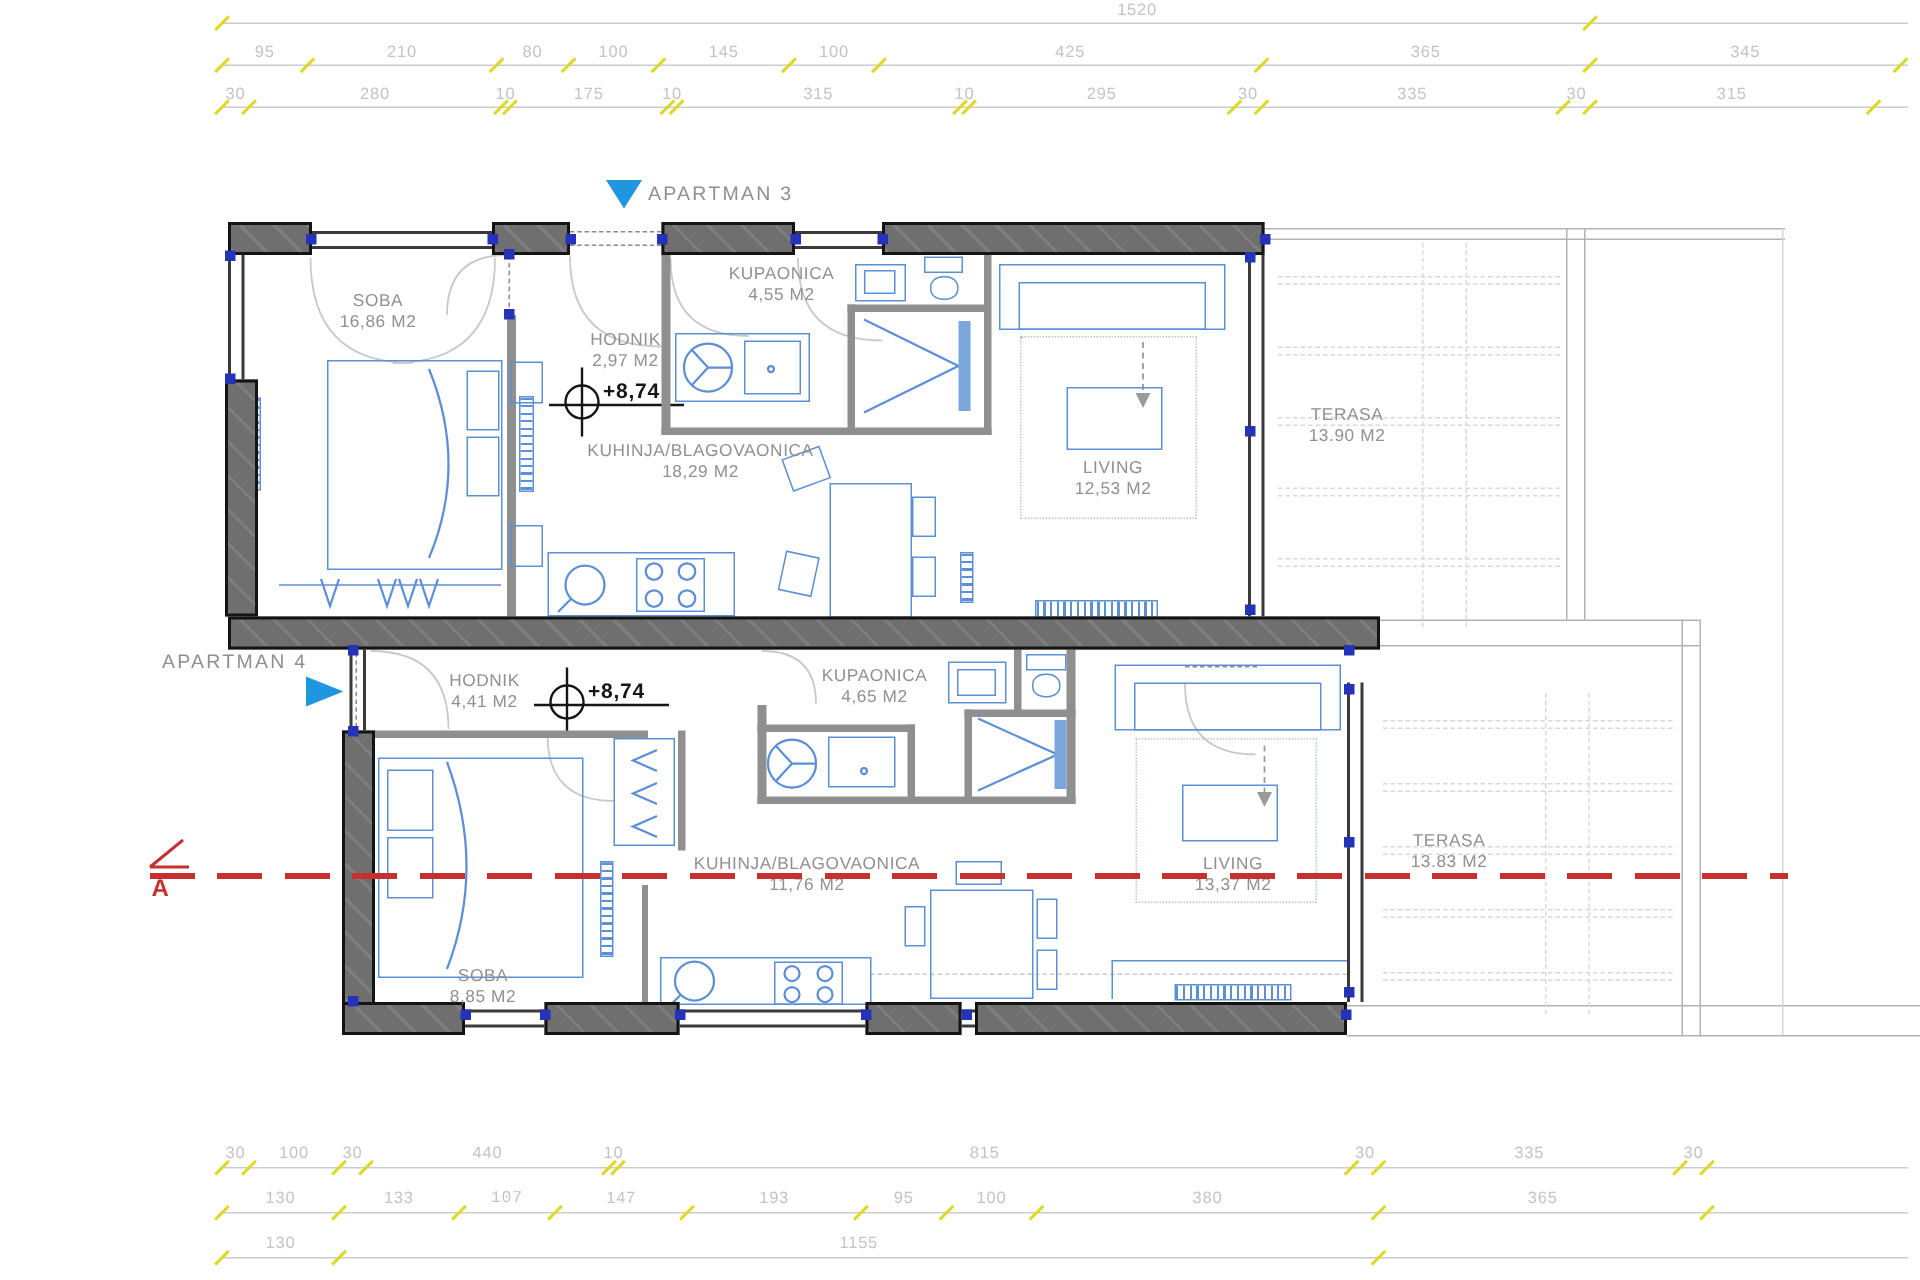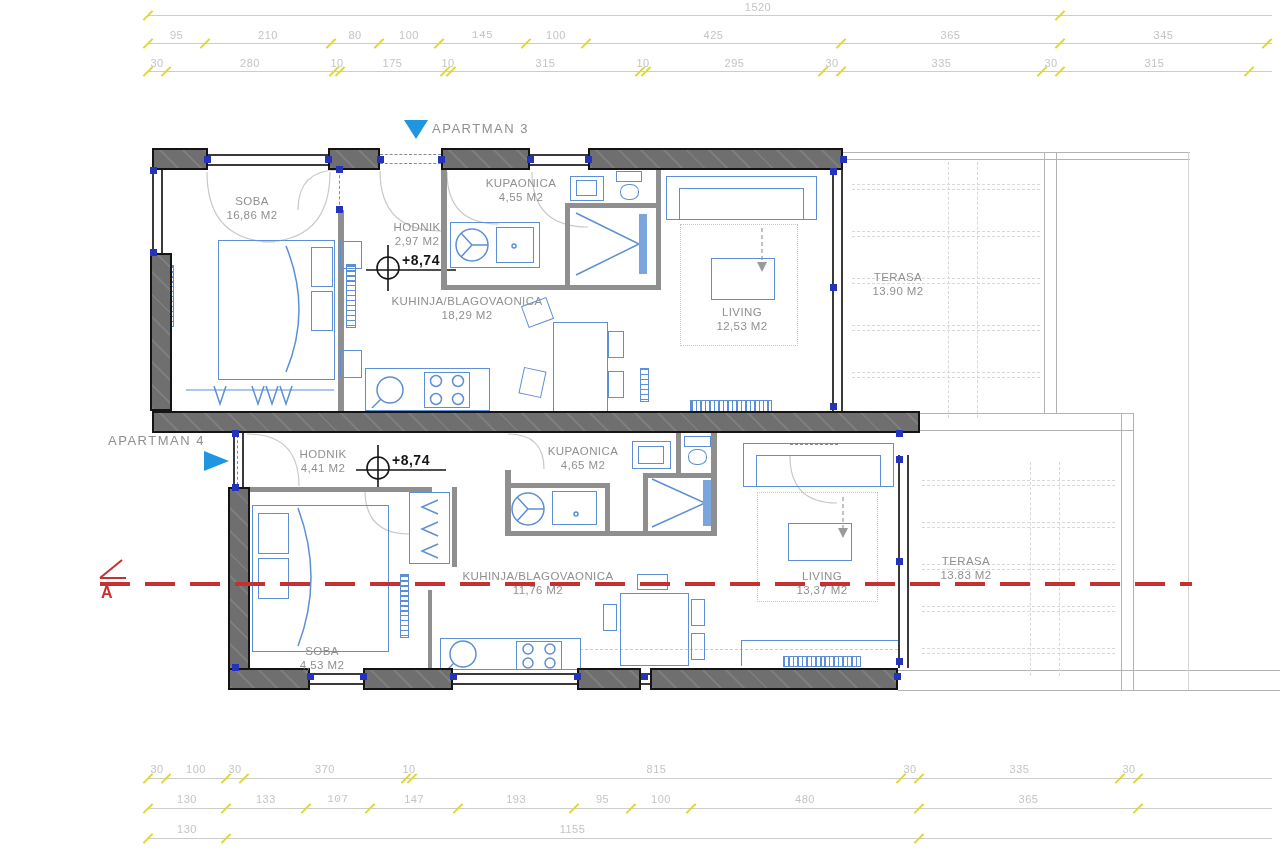--- a/index.html
+++ b/index.html
@@ -152,21 +152,21 @@
   <div class="rlabel z40" style="left:538px;top:569px">
     <div>KUHINJA/BLAGOVAONICA</div>
     <div>11,76 M2</div>
   </div>
   <div class="rlabel z40" style="left:822px;top:569px">
     <div>LIVING</div>
     <div>13,37 M2</div>
   </div>
   <div class="rlabel z40" style="left:322px;top:644px">
     <div>SOBA</div>
-    <div>4,53 M2</div>
+    <div>8,85 M2</div>
   </div>
   <div class="rlabel z40" style="left:966px;top:554px">
     <div>TERASA</div>
     <div>13.83 M2</div>
   </div>
   <div class="elev z40" style="left:392px;top:452px">+8,74</div>
 
   <div class="secline z50" style="left:100px;top:582px;width:1092px"></div>
   <div class="sec-a z50" style="left:101px;top:584px">A</div>
 
@@ -177,21 +177,21 @@
     <div class="dim-line" style="left: 148px; top: 43px; width: 1124px; height: 1px;"></div>
     <div class="dim-tick" style="left: 147px; top: 37px;"></div>
     <div class="dim-label" style="left: 176.5px; top: 29px;">95</div>
     <div class="dim-tick" style="left: 204px; top: 37px;"></div>
     <div class="dim-label" style="left: 268px; top: 29px;">210</div>
     <div class="dim-tick" style="left: 330px; top: 37px;"></div>
     <div class="dim-label" style="left: 355px; top: 29px;">80</div>
     <div class="dim-tick" style="left: 378px; top: 37px;"></div>
     <div class="dim-label" style="left: 409px; top: 29px;">100</div>
     <div class="dim-tick" style="left: 438px; top: 37px;"></div>
-    <div class="dim-label" style="left: 482.5px; top: 29px; font-family: Liberation Mono, monospace;">145</div>
+    <div class="dim-label" style="left: 482.5px; top: 29px;">145</div>
     <div class="dim-tick" style="left: 525px; top: 37px;"></div>
     <div class="dim-label" style="left: 556px; top: 29px;">100</div>
     <div class="dim-tick" style="left: 585px; top: 37px;"></div>
     <div class="dim-label" style="left: 713.5px; top: 29px;">425</div>
     <div class="dim-tick" style="left: 840px; top: 37px;"></div>
     <div class="dim-label" style="left: 950.5px; top: 29px;">365</div>
     <div class="dim-tick" style="left: 1059px; top: 37px;"></div>
     <div class="dim-label" style="left: 1163.5px; top: 29px;">345</div>
     <div class="dim-tick" style="left: 1266px; top: 37px;"></div>
     <div class="dim-line" style="left: 148px; top: 71px; width: 1124px; height: 1px;"></div>
@@ -221,21 +221,21 @@
     <div class="dim-label" style="left: 1154.5px; top: 57px;">315</div>
     <div class="dim-tick" style="left: 1248px; top: 65px;"></div>
     <div class="dim-line" style="left: 148px; top: 778px; width: 1124px; height: 1px;"></div>
     <div class="dim-tick" style="left: 147px; top: 772px;"></div>
     <div class="dim-label" style="left: 157px; top: 763px;">30</div>
     <div class="dim-tick" style="left: 165px; top: 772px;"></div>
     <div class="dim-label" style="left: 196px; top: 763px;">100</div>
     <div class="dim-tick" style="left: 225px; top: 772px;"></div>
     <div class="dim-label" style="left: 235px; top: 763px;">30</div>
     <div class="dim-tick" style="left: 243px; top: 772px;"></div>
-    <div class="dim-label" style="left: 325px; top: 763px;">370</div>
+    <div class="dim-label" style="left: 325px; top: 763px;">440</div>
     <div class="dim-tick" style="left: 405px; top: 772px;"></div>
     <div class="dim-label" style="left: 409px; top: 763px;">10</div>
     <div class="dim-tick" style="left: 411px; top: 772px;"></div>
     <div class="dim-label" style="left: 656.5px; top: 763px;">815</div>
     <div class="dim-tick" style="left: 900px; top: 772px;"></div>
     <div class="dim-label" style="left: 910px; top: 763px;">30</div>
     <div class="dim-tick" style="left: 918px; top: 772px;"></div>
     <div class="dim-label" style="left: 1019.5px; top: 763px;">335</div>
     <div class="dim-tick" style="left: 1119px; top: 772px;"></div>
     <div class="dim-label" style="left: 1129px; top: 763px;">30</div>
@@ -249,21 +249,21 @@
     <div class="dim-label" style="left: 337.9px; top: 793px; font-family: Liberation Mono, monospace;">107</div>
     <div class="dim-tick" style="left: 369px; top: 802px;"></div>
     <div class="dim-label" style="left: 414.1px; top: 793px;">147</div>
     <div class="dim-tick" style="left: 457.2px; top: 802px;"></div>
     <div class="dim-label" style="left: 516.1px; top: 793px;">193</div>
     <div class="dim-tick" style="left: 573px; top: 802px;"></div>
     <div class="dim-label" style="left: 602.5px; top: 793px;">95</div>
     <div class="dim-tick" style="left: 630px; top: 802px;"></div>
     <div class="dim-label" style="left: 661px; top: 793px;">100</div>
     <div class="dim-tick" style="left: 690px; top: 802px;"></div>
-    <div class="dim-label" style="left: 805px; top: 793px;">480</div>
+    <div class="dim-label" style="left: 805px; top: 793px;">380</div>
     <div class="dim-tick" style="left: 918px; top: 802px;"></div>
     <div class="dim-label" style="left: 1028.5px; top: 793px;">365</div>
     <div class="dim-tick" style="left: 1137px; top: 802px;"></div>
     <div class="dim-line" style="left: 148px; top: 838px; width: 1124px; height: 1px;"></div>
     <div class="dim-tick" style="left: 147px; top: 832px;"></div>
     <div class="dim-label" style="left: 187px; top: 823px;">130</div>
     <div class="dim-tick" style="left: 225px; top: 832px;"></div>
     <div class="dim-label" style="left: 572.5px; top: 823px;">1155</div>
     <div class="dim-tick" style="left: 918px; top: 832px;"></div>
     <div class="wall z20" style="left: 152px; top: 148px; width: 56px; height: 22px;"></div>

